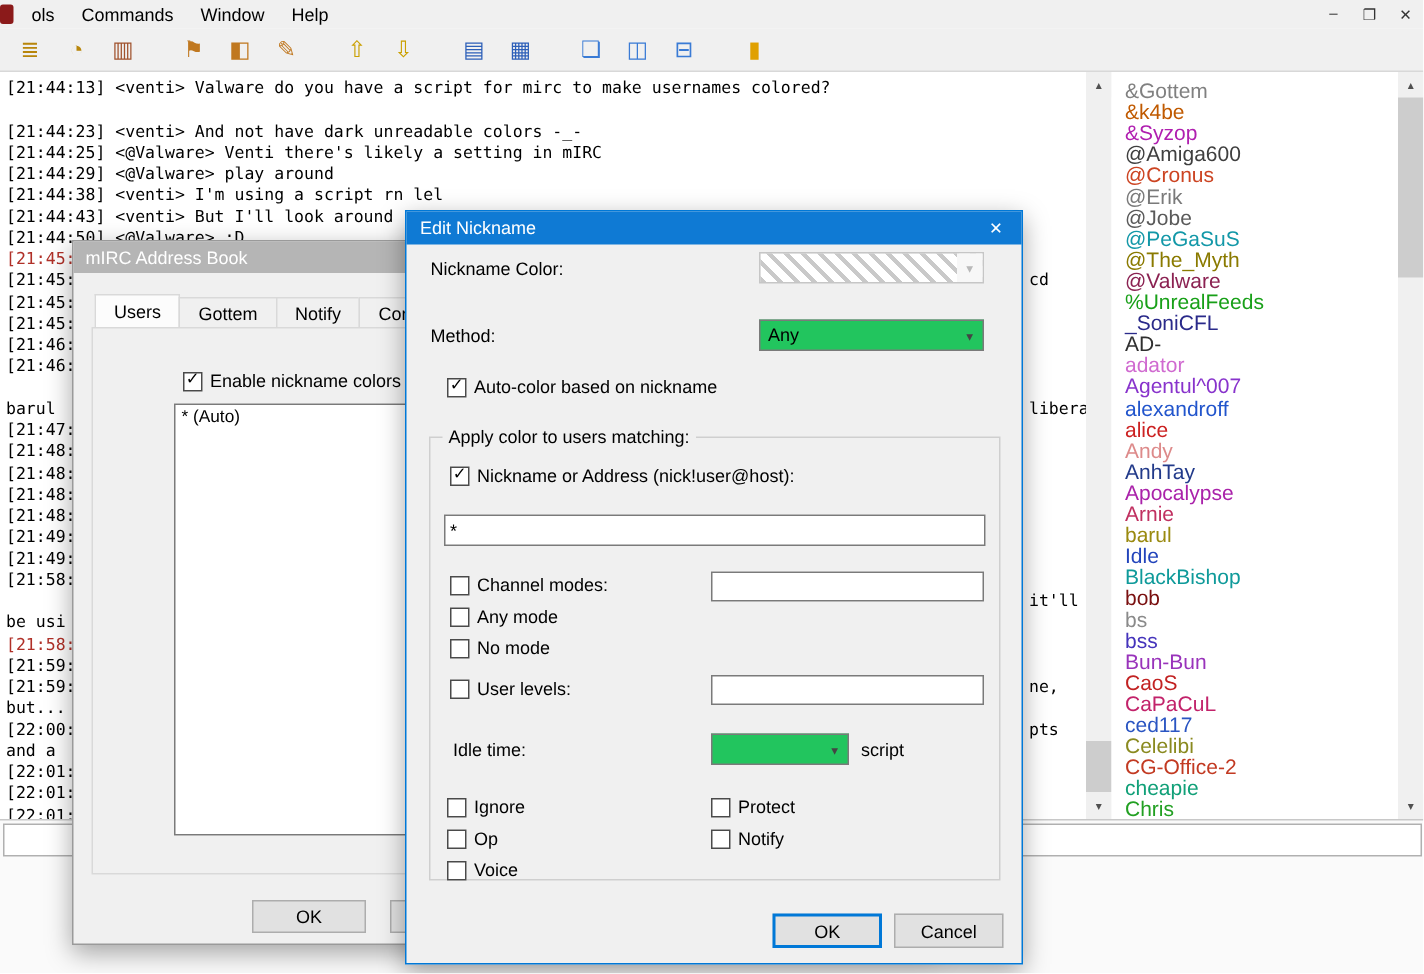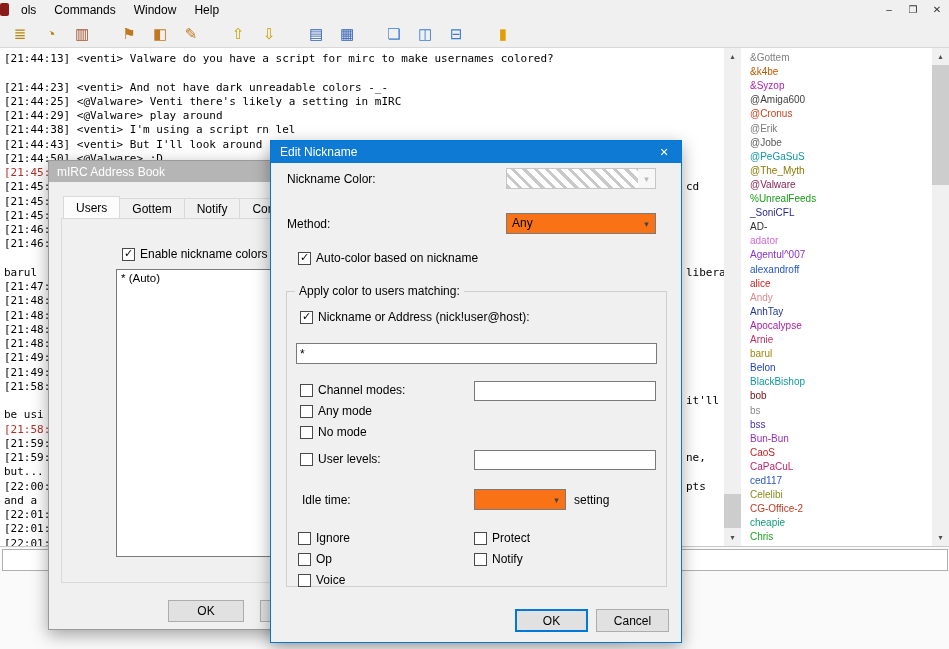--- a/index.html
+++ b/index.html
@@ -34,33 +34,33 @@
   .vscroll{position:absolute;top:48px;width:17px;height:498px;background:#f0f0f0;}
   #chat-scroll{left:724px;}
   #nick-scroll{left:932px;}
   .scroll-btn{position:absolute;left:0;width:17px;height:17px;border:none;background:#f0f0f0;color:#505050;
               font-size:8px;display:flex;align-items:center;justify-content:center;padding:0;}
   .scroll-up{top:0;}.scroll-down{bottom:0;}
   .scroll-thumb{position:absolute;left:0;width:17px;background:#cdcdcd;}
 
   
   .nicklist{position:absolute;left:741px;top:48px;width:191px;height:498px;background:#fff;overflow:hidden;}
-  .nick{position:absolute;left:9px;font-size:10px;white-space:pre;}
+  .nick{position:absolute;left:9px;font-size:14px;white-space:pre;}
 
   
   .bottom-strip{position:absolute;left:0;top:546px;width:949px;height:103px;background:#fafafa;
                 border-top:1px solid #c8c8c8;box-sizing:border-box;}
   .editbox{position:absolute;left:2px;top:549px;width:944px;height:20px;background:#fff;border:1px solid #b0b0b0;}
 
   
   .dlg{position:absolute;background:#f0f0f0;box-shadow:0 5px 16px rgba(0,0,0,0.35);}
   .lbl{position:absolute;font-size:12px;white-space:pre;}
   .txt{position:absolute;border:1px solid #7a7a7a;background:#fff;font:12px "Liberation Sans",sans-serif;
        padding:0 3px;box-sizing:border-box;outline:none;}
-  .combo{position:absolute;border:1px solid #7a7a7a;background:#f97316;box-sizing:border-box;font-size:12px;}
+  .combo{position:absolute;border:1px solid #7a7a7a;background:#22c55e;box-sizing:border-box;font-size:12px;}
   .combo .val{position:absolute;left:5px;top:2px;white-space:pre;}
   .combo .arrow{position:absolute;right:0;top:0;bottom:0;width:17px;display:flex;align-items:center;
                 justify-content:center;color:#444;font-size:9px;}
   .combo.disabled{border-color:#c6c6c6;background:repeating-linear-gradient(45deg,#c9c9c9 0 3px,#ffffff 3px 8px);}
   .combo.disabled .arrow{background:#f7f7f7;color:#b9b9b9;}
   .cb-row{position:absolute;display:flex;align-items:center;gap:5px;font-size:12px;white-space:pre;}
   .cb{width:13px;height:13px;box-sizing:border-box;border:1px solid #4a4a4a;background:#fff;flex:none;
       display:inline-flex;align-items:center;justify-content:center;font-size:11px;line-height:1;}
   .cb.checked::after{content:"✓";margin-top:-1px;}
   .btn{position:absolute;background:#e1e1e1;border:1px solid #adadad;box-sizing:border-box;
@@ -187,21 +187,21 @@
       <span class="nick" style="top: 173.2px; color: rgb(48, 48, 48);">AD-</span>
       <span class="nick" style="top: 187.3px; color: rgb(208, 106, 208);">adator</span>
       <span class="nick" style="top: 201.4px; color: rgb(136, 51, 204);">Agentul^007</span>
       <span class="nick" style="top: 215.5px; color: rgb(34, 85, 204);">alexandroff</span>
       <span class="nick" style="top: 229.6px; color: rgb(204, 34, 34);">alice</span>
       <span class="nick" style="top: 243.7px; color: rgb(221, 138, 138);">Andy</span>
       <span class="nick" style="top: 257.8px; color: rgb(34, 58, 138);">AnhTay</span>
       <span class="nick" style="top: 271.9px; color: rgb(170, 34, 170);">Apocalypse</span>
       <span class="nick" style="top: 286px; color: rgb(192, 48, 96);">Arnie</span>
       <span class="nick" style="top: 300.1px; color: rgb(154, 138, 16);">barul</span>
-      <span class="nick" style="top: 314.2px; color: rgb(34, 68, 187);">Belon</span>
+      <span class="nick" style="top: 314.2px; color: rgb(34, 68, 187);">Idle</span>
       <span class="nick" style="top: 328.3px; color: rgb(15, 154, 154);">BlackBishop</span>
       <span class="nick" style="top: 342.4px; color: rgb(122, 16, 16);">bob</span>
       <span class="nick" style="top: 356.5px; color: rgb(138, 138, 138);">bs</span>
       <span class="nick" style="top: 370.6px; color: rgb(68, 51, 187);">bss</span>
       <span class="nick" style="top: 384.7px; color: rgb(153, 51, 187);">Bun-Bun</span>
       <span class="nick" style="top: 398.8px; color: rgb(194, 34, 34);">CaoS</span>
       <span class="nick" style="top: 412.9px; color: rgb(194, 34, 106); text-align: right;">CaPaCuL</span>
       <span class="nick" style="top: 427px; color: rgb(42, 85, 194);">ced117</span>
       <span class="nick" style="top: 441.1px; color: rgb(138, 138, 32);">Celelibi</span>
       <span class="nick" style="top: 455.2px; color: rgb(194, 58, 34);">CG-Office-2</span>
@@ -295,21 +295,21 @@
       <span class="cb"></span>
       <span>User levels:</span>
     </div>
     <input class="txt" style="left: 203px; top: 309px; width: 182px; height: 20px;" value="">
 
     <span class="lbl" style="left:31px;top:352px;">Idle time:</span>
     <div class="combo" style="left:203px;top:348px;width:92px;height:21px;">
       <span class="val"></span>
       <span class="arrow">▾</span>
     </div>
-    <span class="lbl" style="left:303px;top:352px;">setting</span>
+    <span class="lbl" style="left:303px;top:352px;">script</span>
 
     <div class="cb-row" style="left:27px;top:390px;">
       <span class="cb"></span>
       <span>Ignore</span>
     </div>
     <div class="cb-row" style="left:203px;top:390px;">
       <span class="cb"></span>
       <span>Protect</span>
     </div>
     <div class="cb-row" style="left:27px;top:411px;">

